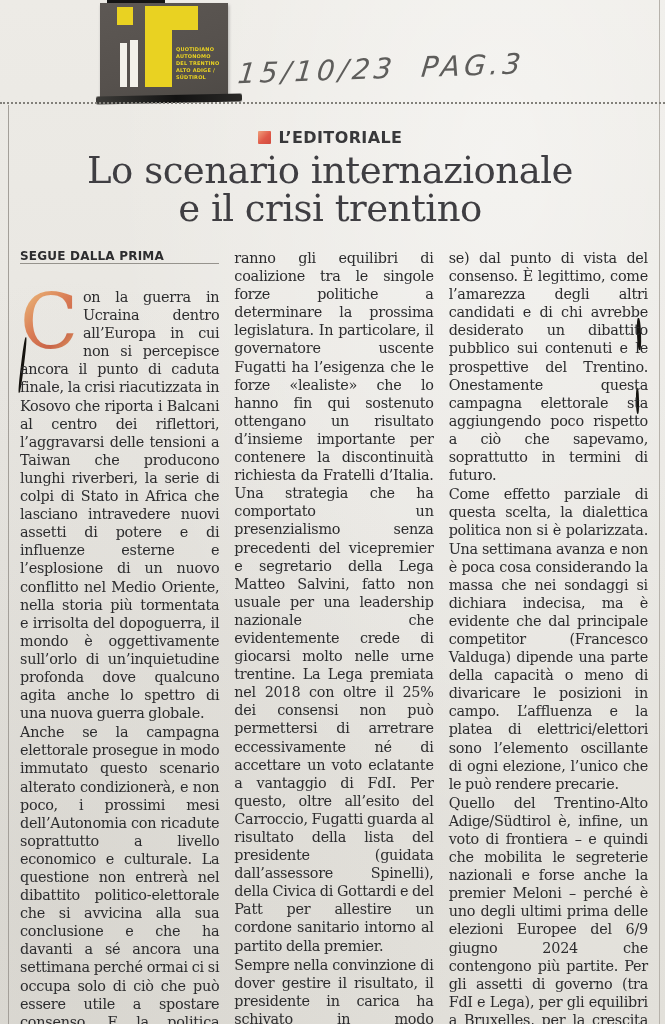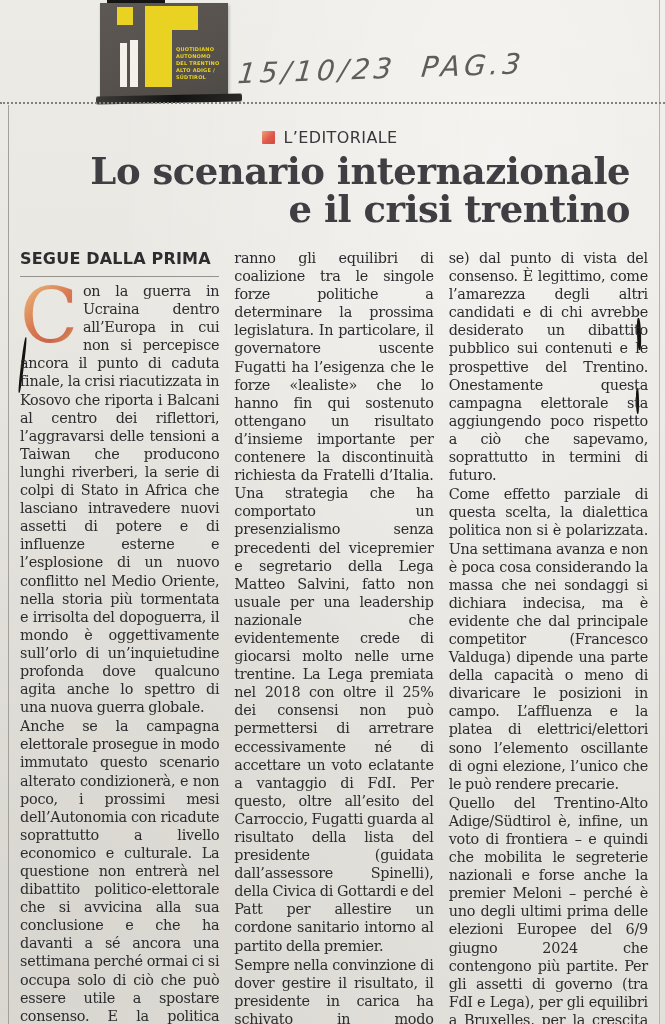--- a/index.html
+++ b/index.html
@@ -42,34 +42,34 @@
   .logo-tagline { position:absolute; left:76px; top:43px; width:50px;
     font-family:"DejaVu Sans", sans-serif; font-weight:bold; font-size:5px; line-height:7px;
     color:#e9d222; letter-spacing:0.2px; }
 
   .handwriting { position:absolute; left:238px; top:52px; width:300px;
     font-family:"DejaVu Sans", sans-serif; font-style:italic; font-size:28px;
     color:#5e5d5b; letter-spacing:4px; transform:rotate(-2deg) skewX(-8deg); white-space:pre; }
 
   
   .article-head { position:absolute; left:30px; top:128px; width:600px; text-align:center; }
-  .kicker { font-family:"DejaVu Sans", sans-serif; font-weight:normal; font-size:16px;
+  .kicker { font-family:"DejaVu Sans", sans-serif; font-weight:bold; font-size:16px;
     color:#38383a; letter-spacing:0.4px; margin-bottom:5px; }
   .kicker-icon { display:inline-block; width:13px; height:13px; margin-right:8px;
     background:linear-gradient(135deg,#f0a07c 0%, #e05948 55%, #d04a3e 100%);
     vertical-align:-1px; border-radius:1px; }
-  .headline { font-family:"DejaVu Serif", serif; font-weight:bold; font-size:37px;
-    line-height:1.04; color:#3f3e42; letter-spacing:-0.5px;text-align:right; }
+  .headline { font-family:"DejaVu Serif", serif; font-weight:normal; font-size:37px;
+    line-height:1.04; color:#3f3e42; letter-spacing:-0.5px; }
   .headline span { display:block; }
 
   
   .columns { position:absolute; left:20px; top:249px; width:628px; display:flex; gap:15px; }
   .col { flex:1 1 0; min-width:0; }
-  .segue { font-family:"DejaVu Sans", sans-serif; font-weight:bold; font-size:16px;
-    letter-spacing:0.2px; color:#2d2d2f; padding-bottom:8px; margin-bottom:5px;
+  .segue { font-family:"DejaVu Sans", sans-serif; font-weight:bold; font-size:12px;
+    letter-spacing:0.2px; color:#2d2d2f; padding-bottom:0; margin-bottom:24px;
     border-bottom:1px solid #96938d; }
   .para { font-size:14.4px; line-height:18.1px; text-align:justify; color:#2c2c2e;
     letter-spacing:-0.25px; word-spacing:-0.5px; hyphens:auto; -webkit-hyphens:auto;
     margin-bottom:1px; }
   .dropcap { float:left; font-family:"DejaVu Serif", serif; font-size:76px; line-height:60px;
     padding:4px 5px 0 0;
     background:linear-gradient(135deg,#eec27f 0%, #d97c55 45%, #c96448 70%, #e8b36d 100%);
     -webkit-background-clip:text; background-clip:text; color:transparent; }
 </style>
 </head>

